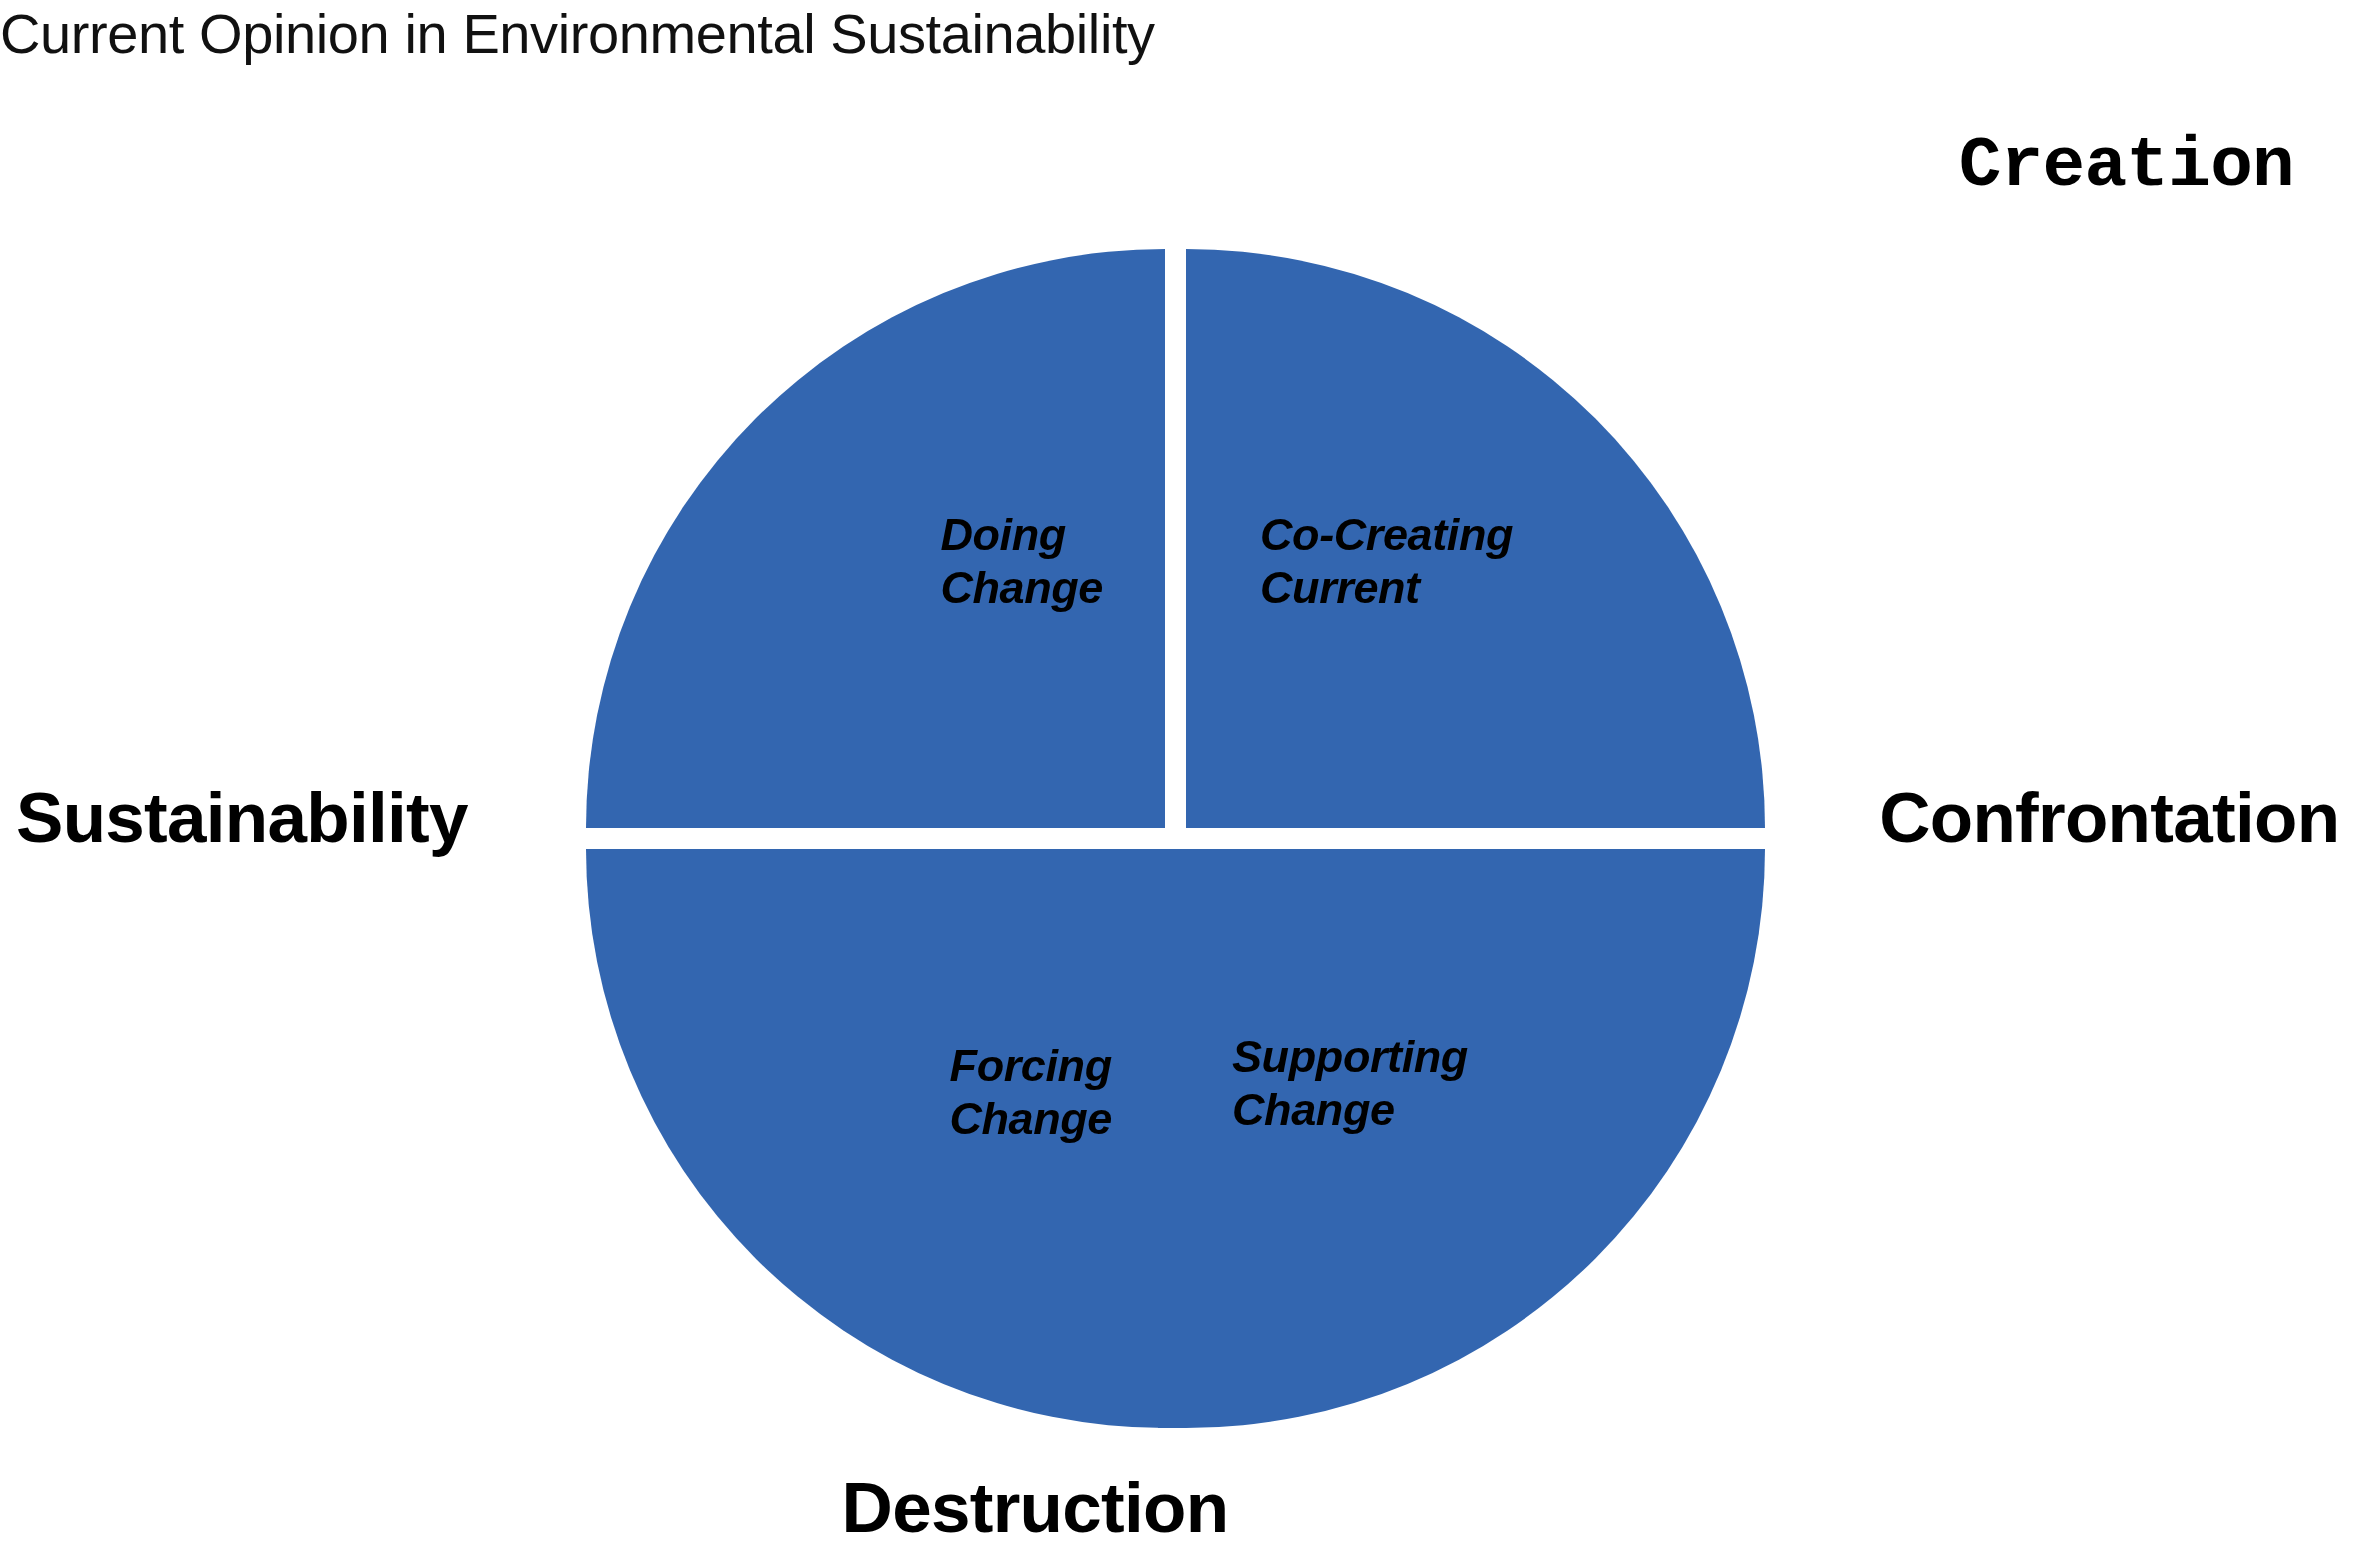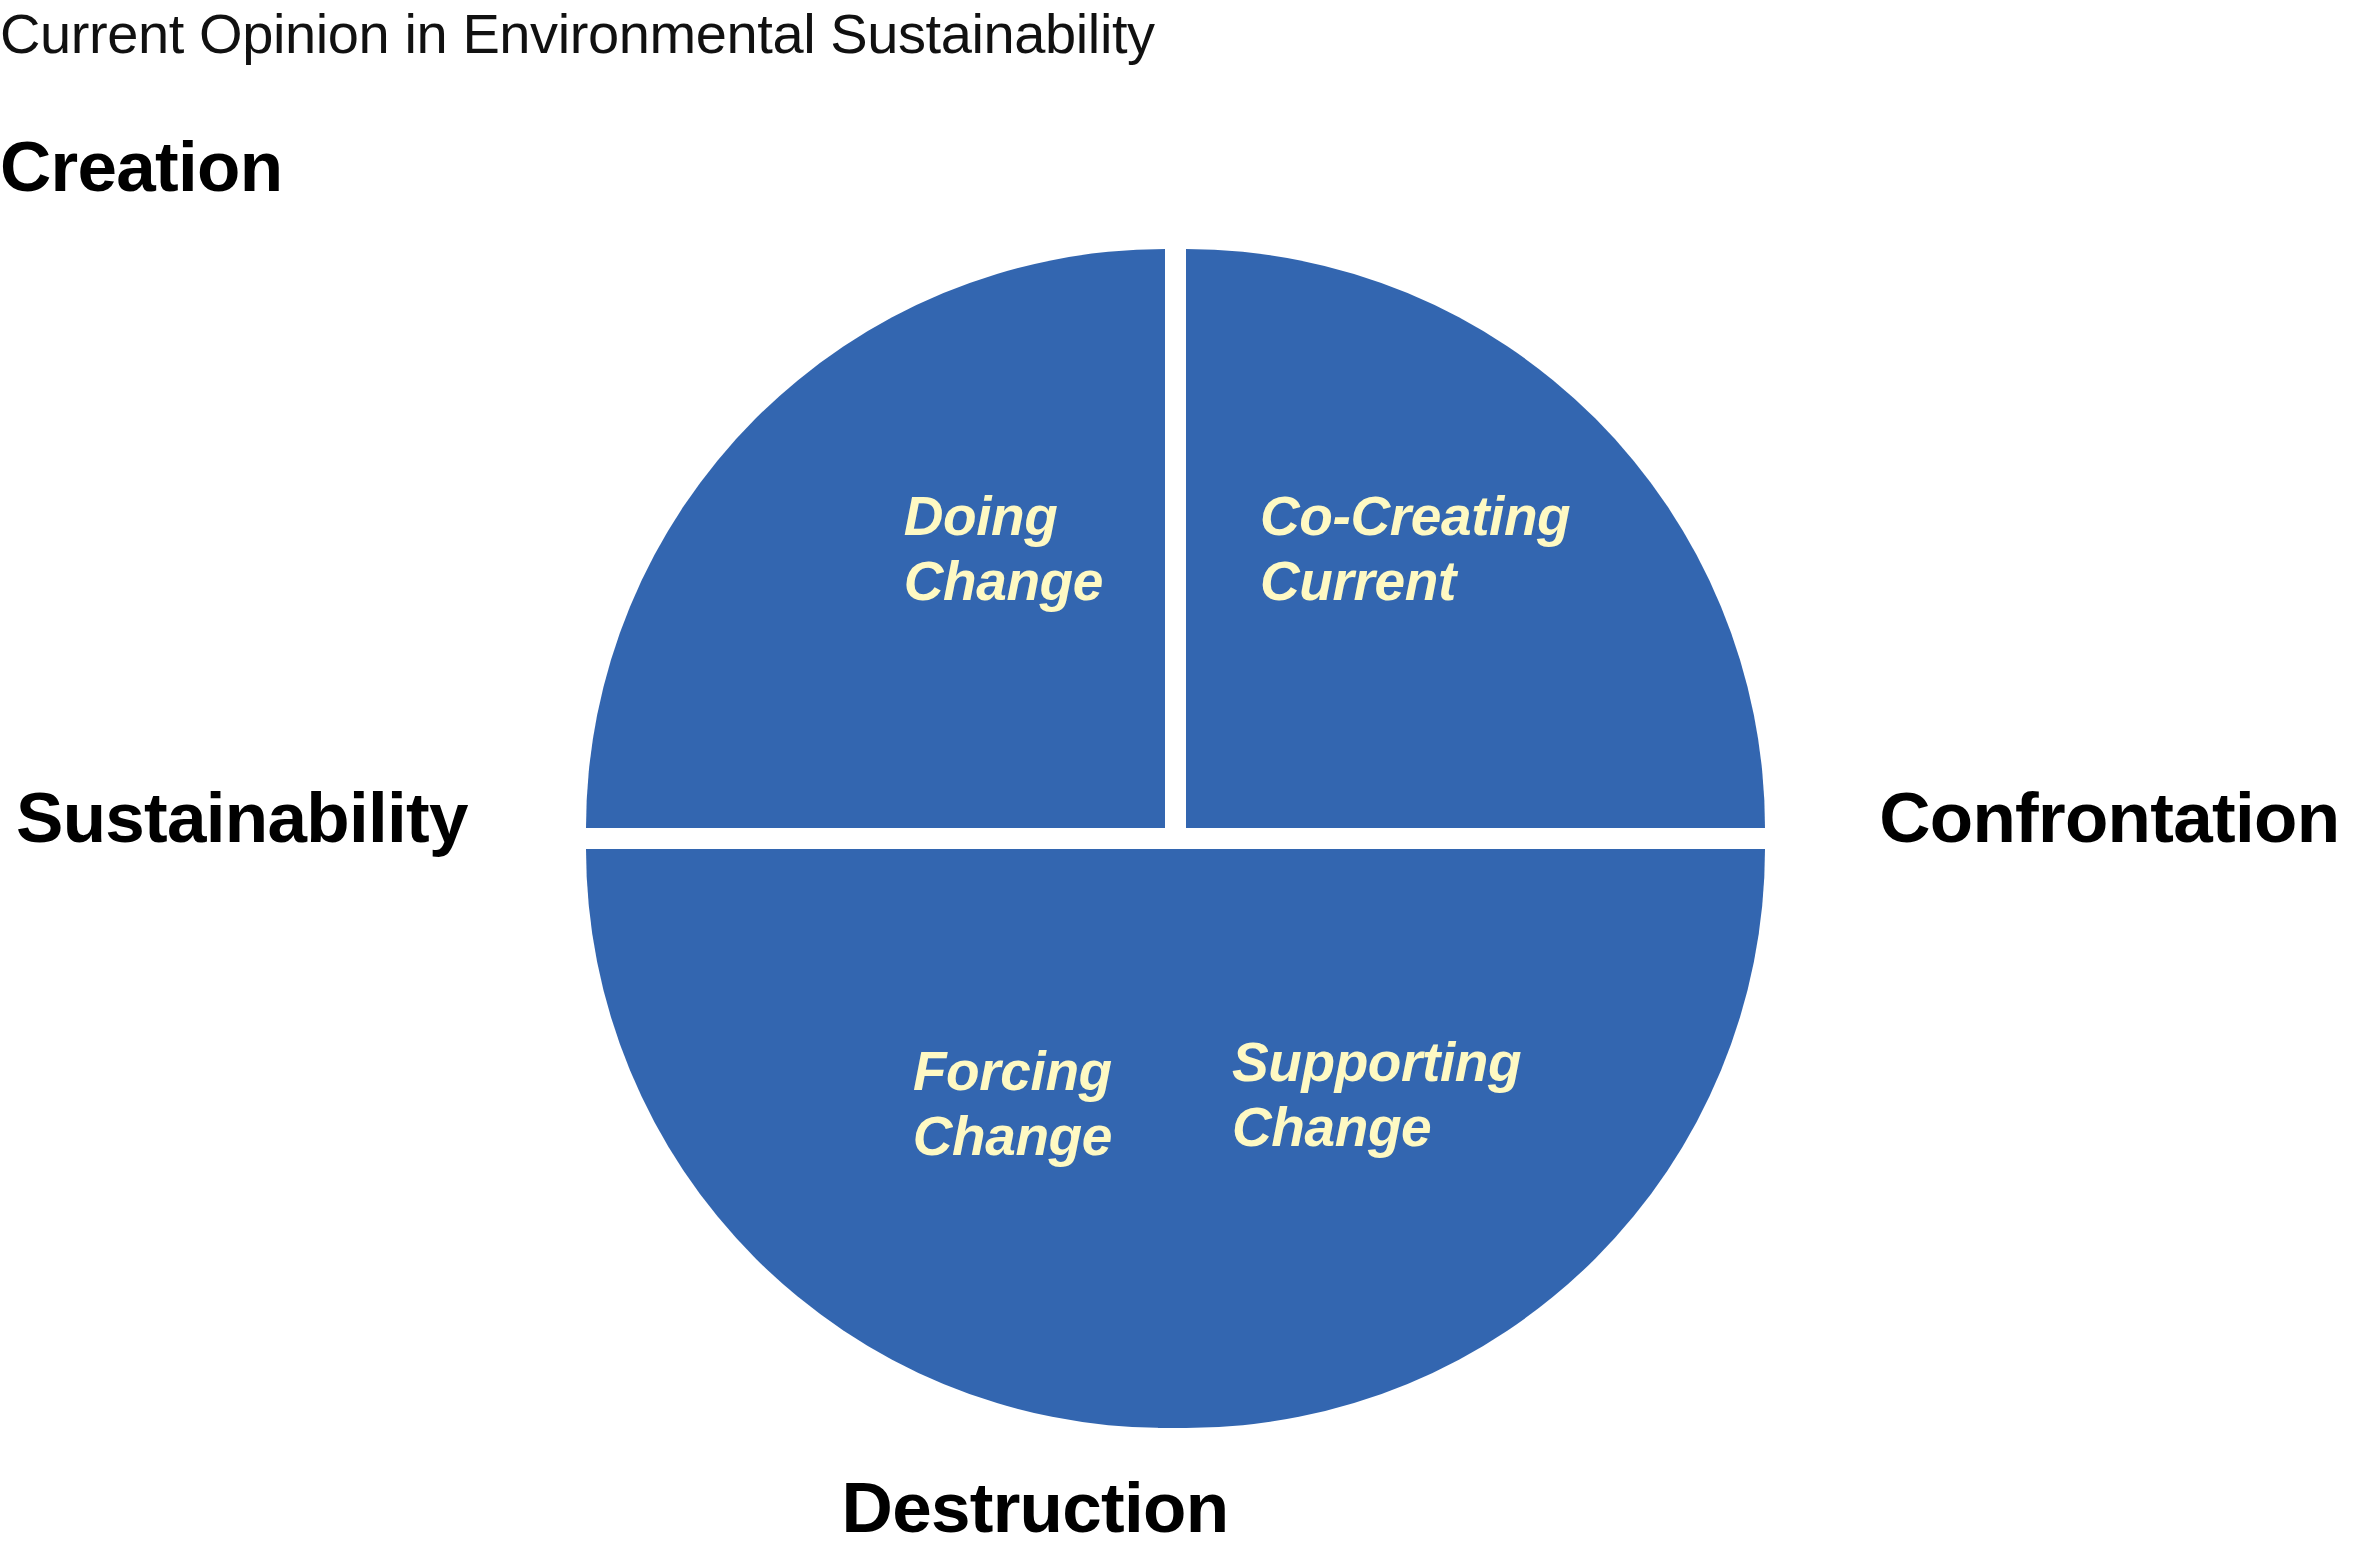--- a/index.html
+++ b/index.html
@@ -40,21 +40,22 @@
     font-size: 71px;
     color: #000000;
     line-height: 1;
     white-space: nowrap;
     letter-spacing: -0.7px;
   }
   #label-creation {
     left: 0;
     width: 2294px;
     top: 131px;
-    text-align: left;
+    text-align: right;
+    font-family: Liberation Mono, monospace;
   }
   #label-destruction {
     left: 0;
     width: 2070px;
     top: 1472px;
     text-align: center;
   }
   #label-confrontation {
     left: 16px;
     top: 782px;
@@ -100,23 +101,23 @@
     bottom: 0;
     border-bottom-right-radius: 589px;
     padding-left: 28px;
   }
 
   .quadrant-label {
     position: absolute;
     font-family: "Liberation Sans", sans-serif;
     font-weight: 700;
     font-style: italic;
-    font-size: 55px;
+    font-size: 45px;
     line-height: 1.18;
-    color: #fef9c3;
+    color: #000000;
     letter-spacing: -0.4px;
     white-space: pre-line;
   }
   #quad-top-left .quadrant-label {
     right: 62px;
     bottom: 214px;
     text-align: left;
   }
   #quad-top-right .quadrant-label {
     left: 74px;

